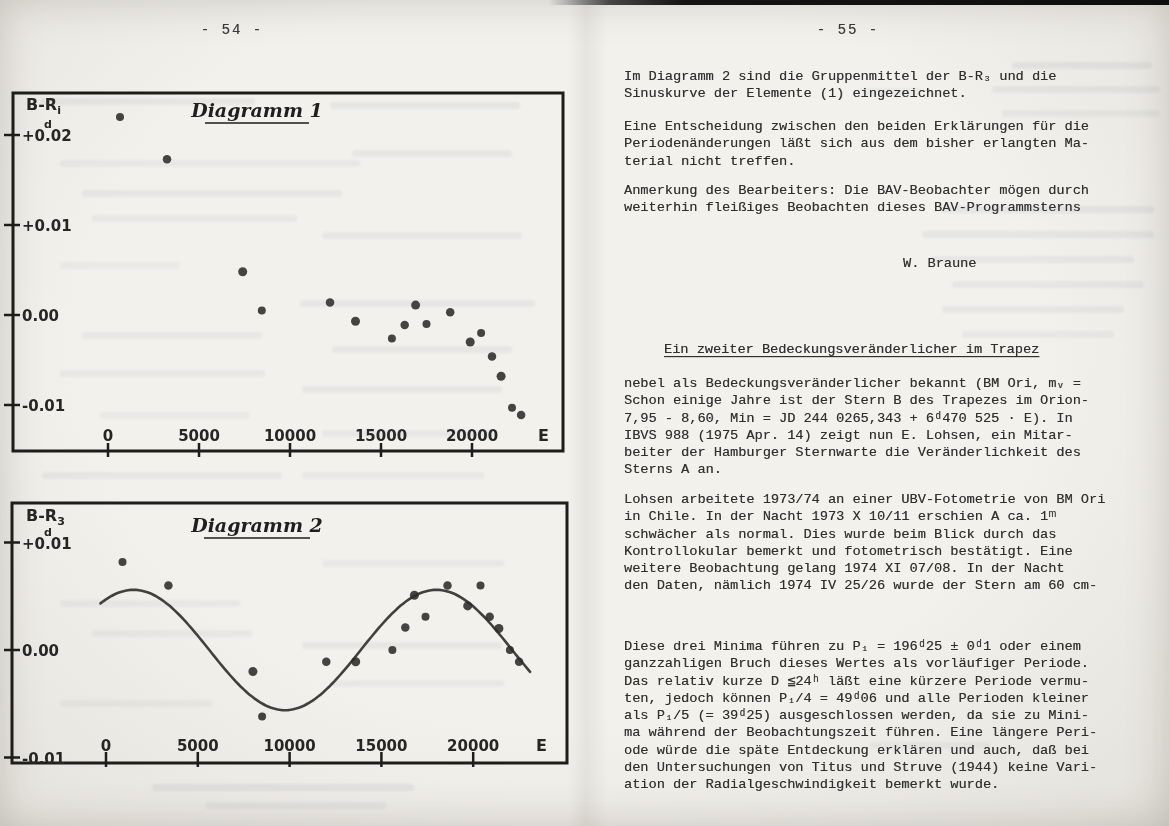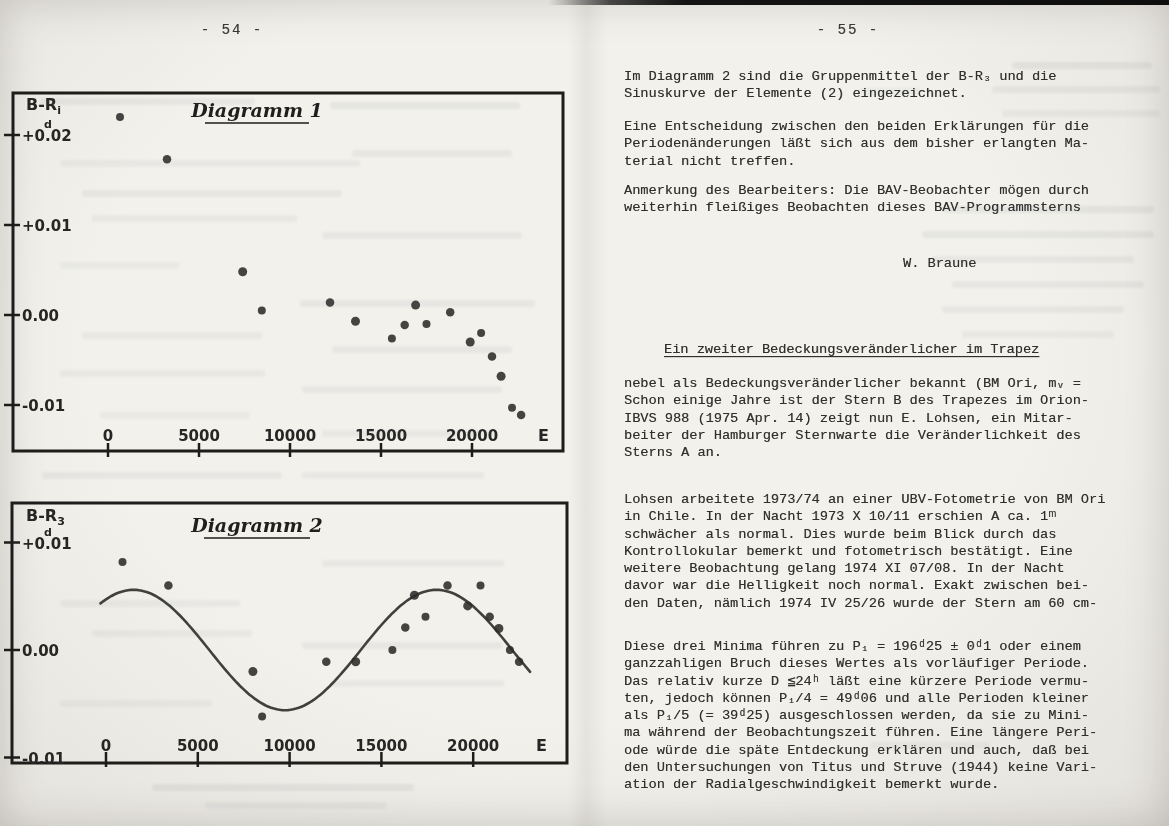--- a/index.html
+++ b/index.html
@@ -150,45 +150,45 @@
       <circle cx="498.9" cy="628.5" r="4.50" fill="#2b2b29" opacity="0.88"></circle>
       <circle cx="509.9" cy="650.0" r="4.00" fill="#2b2b29" opacity="0.88"></circle>
       <circle cx="519.1" cy="661.8" r="4.25" fill="#2b2b29" opacity="0.88"></circle>
     </svg>
 
   <div class="right-column">
     <div class="heading">Ein zweiter Bedeckungsveränderlicher im Trapez</div>
     <div class="signature">W. Braune</div>
   <div class="para" style="top: 68px;">
         <div class="line">Im Diagramm 2 sind die Gruppenmittel der B-R₃ und die</div>
-        <div class="line">Sinuskurve der Elemente (2) eingezeichnet.</div>
+        <div class="line">Sinuskurve der Elemente (1) eingezeichnet.</div>
       </div>
       <div class="para" style="top: 118px;">
         <div class="line">Eine Entscheidung zwischen den beiden Erklärungen für die</div>
         <div class="line">Periodenänderungen läßt sich aus dem bisher erlangten Ma-</div>
         <div class="line">terial nicht treffen.</div>
       </div>
       <div class="para" style="top: 182px;">
         <div class="line">Anmerkung des Bearbeiters: Die BAV-Beobachter mögen durch</div>
         <div class="line">weiterhin fleißiges Beobachten dieses BAV-Programmsterns</div>
       </div>
       <div class="para" style="top: 375px;">
         <div class="line">nebel als Bedeckungsveränderlicher bekannt (BM Ori, mᵥ =</div>
         <div class="line">Schon einige Jahre ist der Stern B des Trapezes im Orion-</div>
+        <div class="line">7,95 - 8,60, Min = JD 244 0265,343 + 6ᵈ470 525 · E). In</div>
         <div class="line">IBVS 988 (1975 Apr. 14) zeigt nun E. Lohsen, ein Mitar-</div>
         <div class="line">beiter der Hamburger Sternwarte die Veränderlichkeit des</div>
         <div class="line">Sterns A an.</div>
       </div>
       <div class="para" style="top: 491px;">
         <div class="line">Lohsen arbeitete 1973/74 an einer UBV-Fotometrie von BM Ori</div>
         <div class="line">in Chile. In der Nacht 1973 X 10/11 erschien A ca. 1ᵐ</div>
         <div class="line">schwächer als normal. Dies wurde beim Blick durch das</div>
         <div class="line">Kontrollokular bemerkt und fotometrisch bestätigt. Eine</div>
         <div class="line">weitere Beobachtung gelang 1974 XI 07/08. In der Nacht</div>
-        <div class="line">davor war die Helligkeit noch normal. Exakt zwischen bei-</div>
         <div class="line">den Daten, nämlich 1974 IV 25/26 wurde der Stern am 60 cm-</div>
       </div>
       <div class="para" style="top: 638px;">
         <div class="line">Diese drei Minima führen zu P₁ = 196ᵈ25 ± 0ᵈ1 oder einem</div>
         <div class="line">ganzzahligen Bruch dieses Wertes als vorläufiger Periode.</div>
         <div class="line">Das relativ kurze D ≦24ʰ läßt eine kürzere Periode vermu-</div>
         <div class="line">ten, jedoch können P₁/4 = 49ᵈ06 und alle Perioden kleiner</div>
         <div class="line">als P₁/5 (= 39ᵈ25) ausgeschlossen werden, da sie zu Mini-</div>
         <div class="line">ma während der Beobachtungszeit führen. Eine längere Peri-</div>
         <div class="line">ode würde die späte Entdeckung erklären und auch, daß bei</div>

